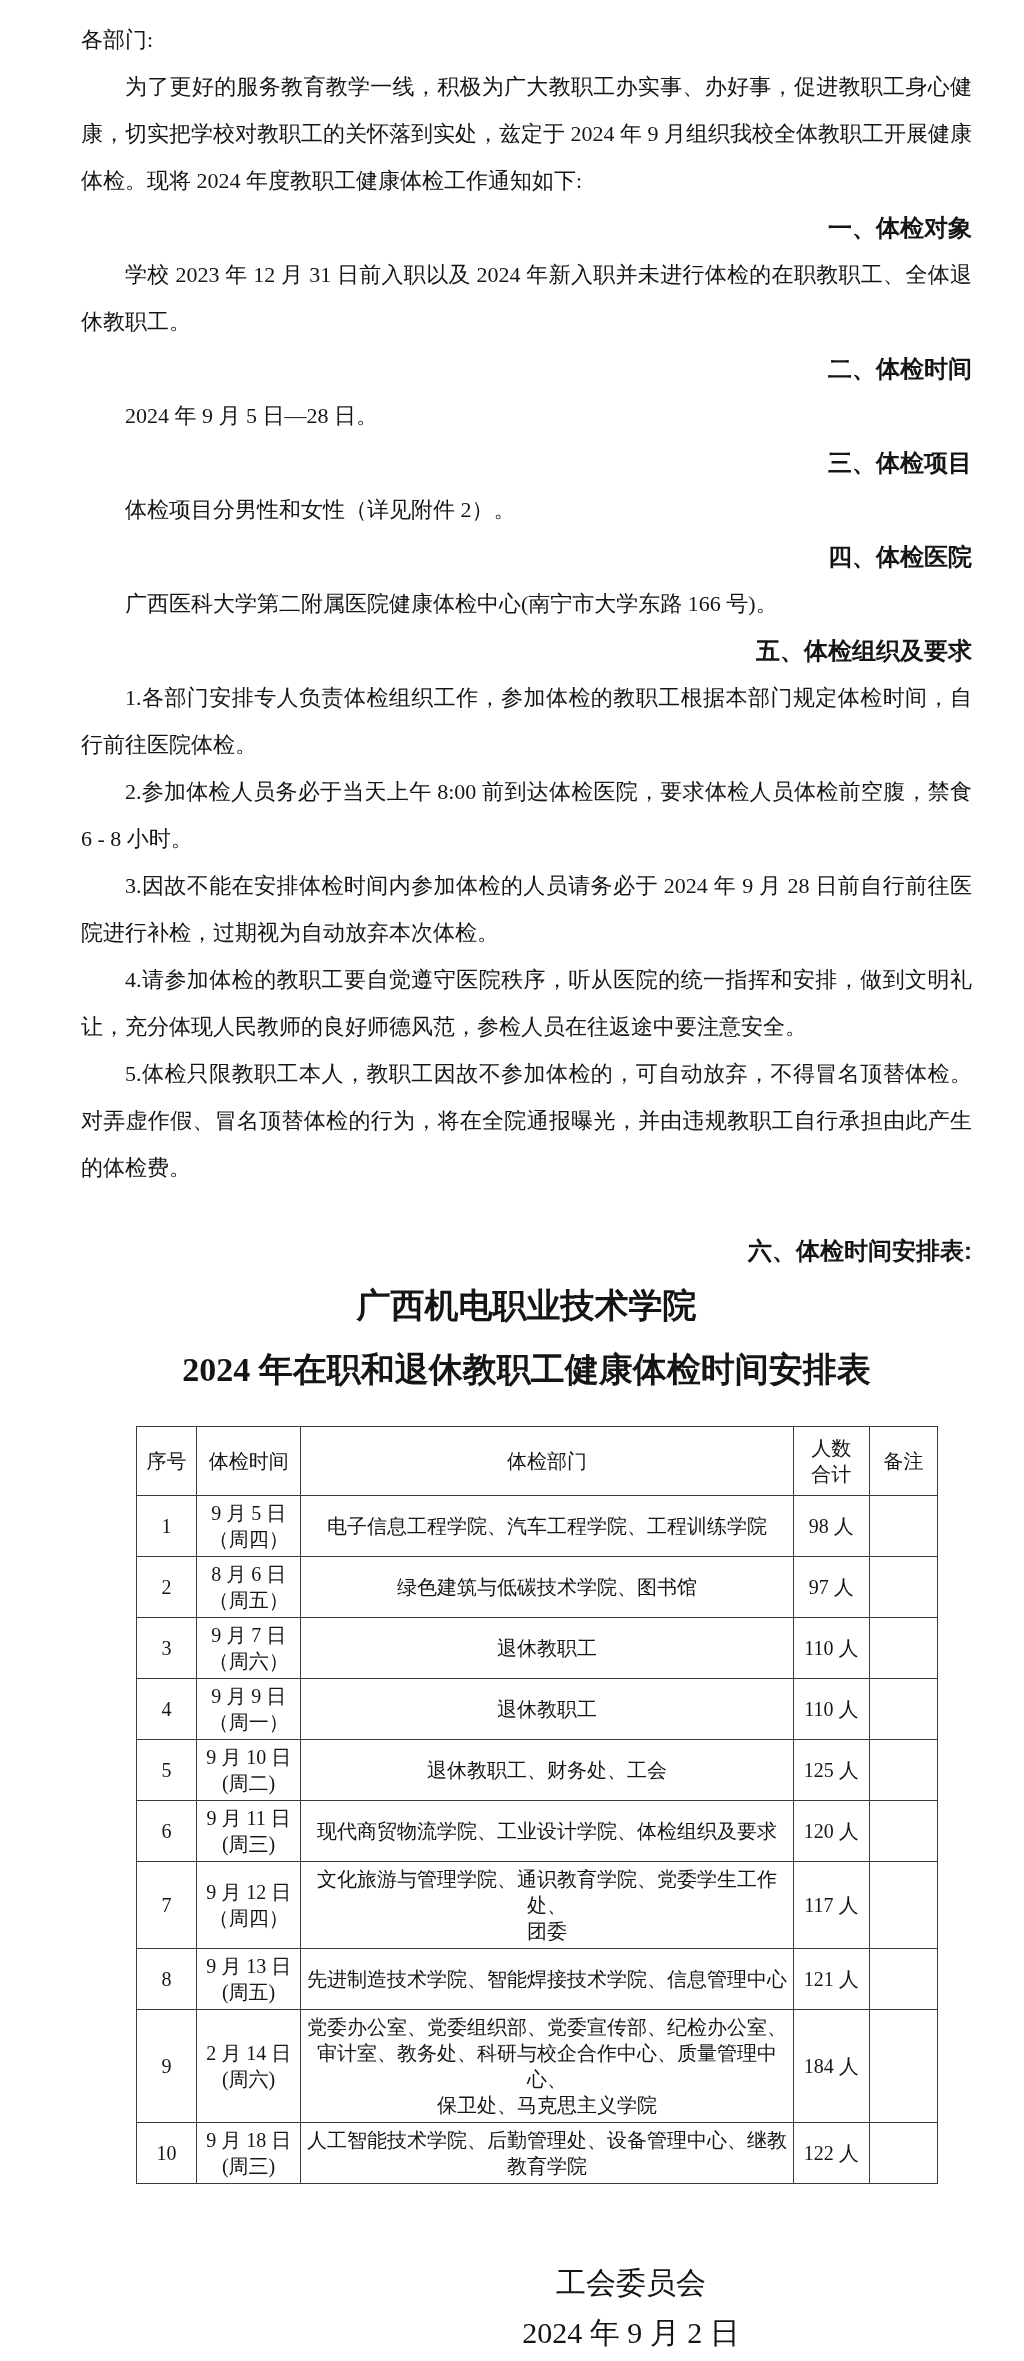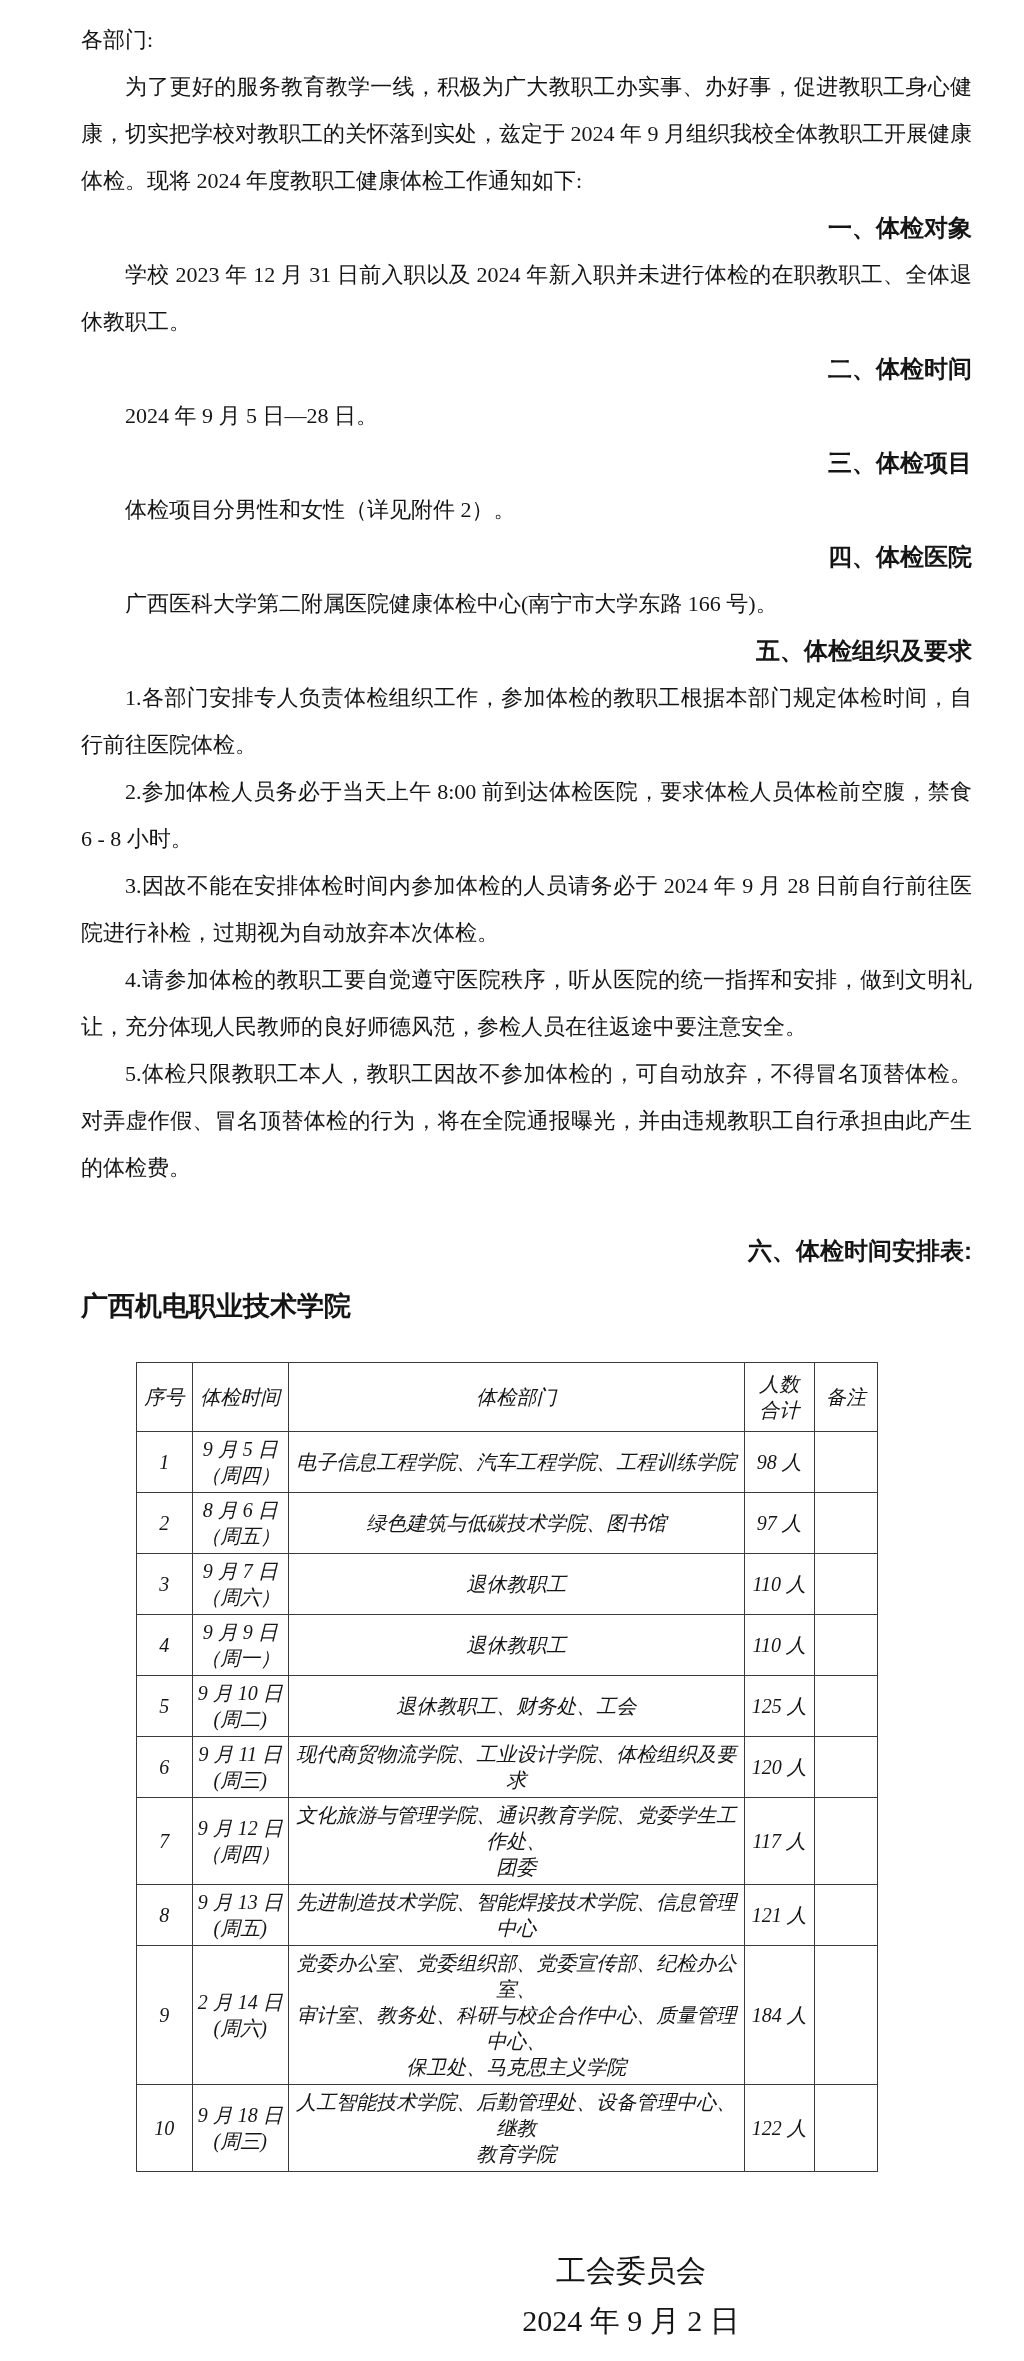--- a/index.html
+++ b/index.html
@@ -23,30 +23,30 @@
     margin:0;
     font-family:"Liberation Sans","DejaVu Sans",sans-serif;
     font-weight:bold;
     font-size:24px;line-height:47px;
     text-indent:2em;
     text-align:right;
   }
   .sec-heading.last{margin-top:36px;}
   .sched-title{
     margin:22px 0 0 0;
+    text-align:center;
     font-weight:bold;
-    font-size:27px;line-height:64px;
+    font-size:34px;line-height:64px;
     text-indent:0;
   }
   table.sched{
     margin:24px 0 0 55px;
-    width:742px;
+    width:802px;
     border-collapse:collapse;
     table-layout:fixed;
-    font-style:italic;
   }
   table.sched th, table.sched td{
     border:1px solid #3a3a3a;
     font-weight:normal;
     font-size:20px;
     line-height:26px;
     text-align:center;
     vertical-align:middle;
     padding:4px 4px;
     white-space:pre-line;
@@ -90,20 +90,21 @@
     <p class="sec-heading">五、体检组织及要求</p>
     <p class="para">1.各部门安排专人负责体检组织工作，参加体检的教职工根据本部门规定体检时间，自行前往医院体检。</p>
     <p class="para">2.参加体检人员务必于当天上午 8:00 前到达体检医院，要求体检人员体检前空腹，禁食 6 - 8 小时。</p>
     <p class="para">3.因故不能在安排体检时间内参加体检的人员请务必于 2024 年 9 月 28 日前自行前往医院进行补检，过期视为自动放弃本次体检。</p>
     <p class="para">4.请参加体检的教职工要自觉遵守医院秩序，听从医院的统一指挥和安排，做到文明礼让，充分体现人民教师的良好师德风范，参检人员在往返途中要注意安全。</p>
     <p class="para">5.体检只限教职工本人，教职工因故不参加体检的，可自动放弃，不得冒名顶替体检。对弄虚作假、冒名顶替体检的行为，将在全院通报曝光，并由违规教职工自行承担由此产生的体检费。</p>
 
     <p class="sec-heading last">六、体检时间安排表:</p>
 
     <p class="sched-title">广西机电职业技术学院</p>
+    <p class="sched-title" style="margin-top:0;">2024 年在职和退休教职工健康体检时间安排表</p>
 
     <table class="sched">
       <colgroup>
         <col class="c-no">
           <col class="c-date">
           <col class="c-dept">
           <col class="c-count">
           <col class="c-note">
       </colgroup>
       <thead>

